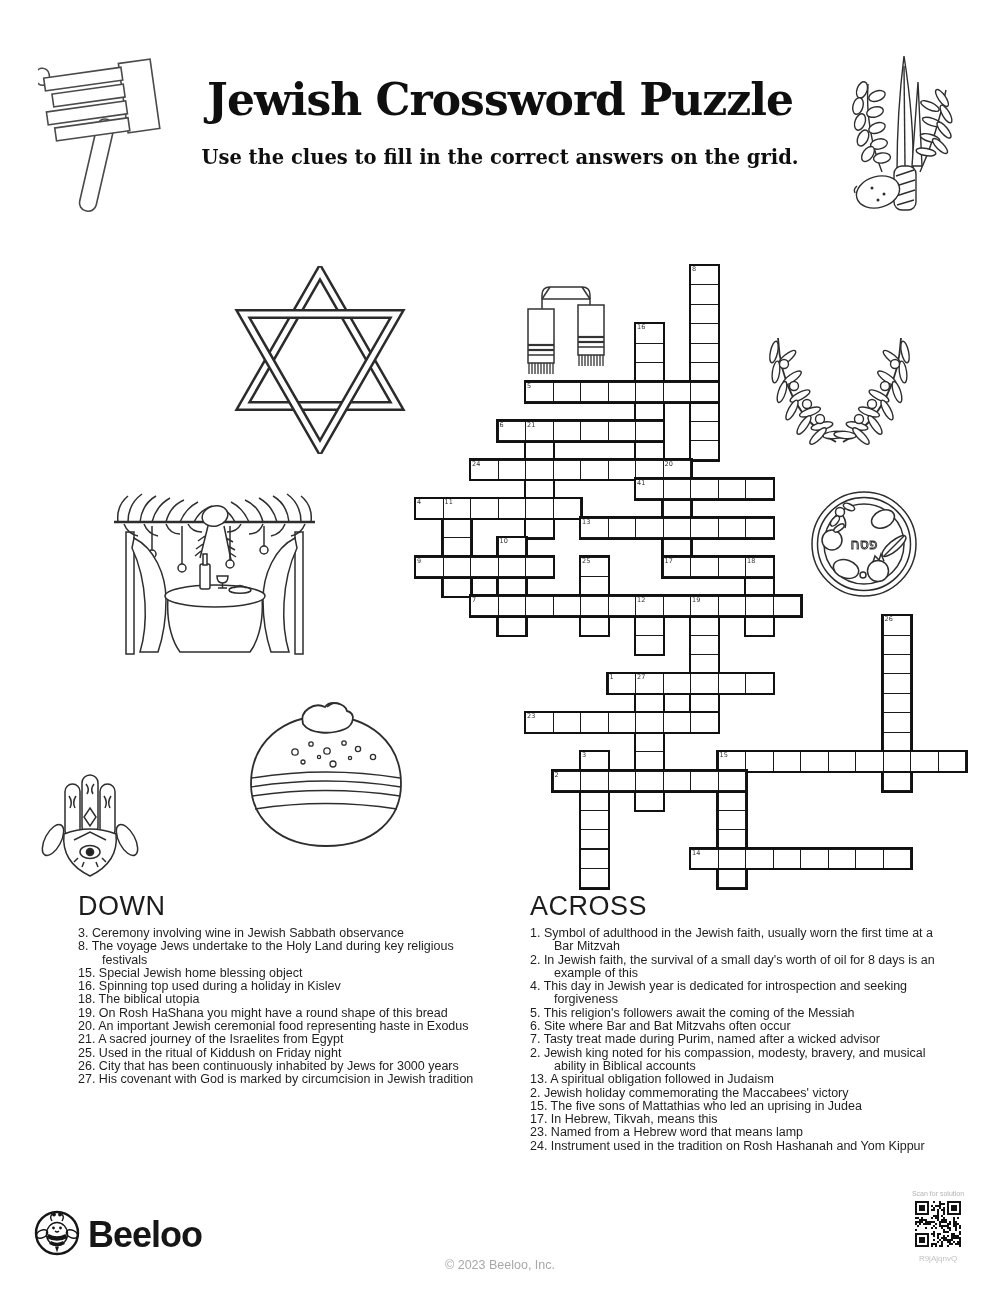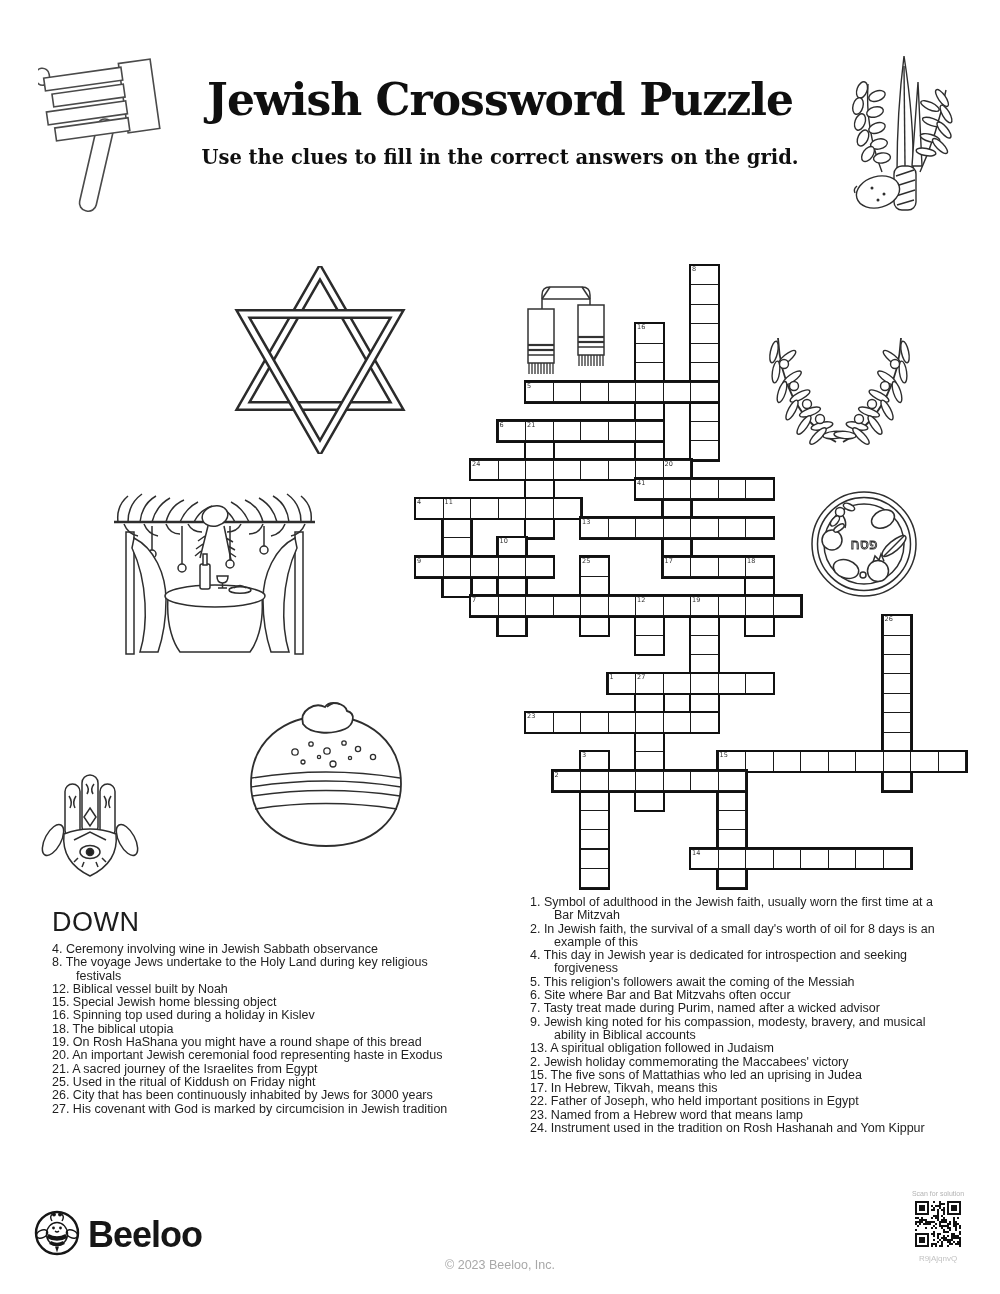--- a/index.html
+++ b/index.html
@@ -499,52 +499,51 @@
     <span class="cellnum" style="left: 167px; top: 253.85px;">13</span>
     <span class="cellnum" style="left: 2px; top: 292.75px;">9</span>
     <span class="cellnum" style="left: 249.5px; top: 292.75px;">17</span>
     <span class="cellnum" style="left: 57px; top: 331.65px;">7</span>
     <span class="cellnum" style="left: 194.5px; top: 409.45px;">1</span>
     <span class="cellnum" style="left: 112px; top: 448.35px;">23</span>
     <span class="cellnum" style="left: 139.5px; top: 506.7px;">2</span>
     <span class="cellnum" style="left: 277px; top: 584.5px;">14</span>
   </div>
 
-<div class="abs" style="left:52px;top:891px;margin-top:16px;">
+<div class="abs" style="left:78px;top:891px;">
   <div class="clue-head">DOWN</div>
   <div class="clue-list" style="margin-top:5px;">
-      <div class="clue">4. Ceremony involving wine in Jewish Sabbath observance</div>
+      <div class="clue">3. Ceremony involving wine in Jewish Sabbath observance</div>
       <div class="clue">8. The voyage Jews undertake to the Holy Land during key religious festivals</div>
-      <div class="clue">12. Biblical vessel built by Noah</div>
       <div class="clue">15. Special Jewish home blessing object</div>
       <div class="clue">16. Spinning top used during a holiday in Kislev</div>
       <div class="clue">18. The biblical utopia</div>
       <div class="clue">19. On Rosh HaShana you might have a round shape of this bread</div>
       <div class="clue">20. An important Jewish ceremonial food representing haste in Exodus</div>
       <div class="clue">21. A sacred journey of the Israelites from Egypt</div>
       <div class="clue">25. Used in the ritual of Kiddush on Friday night</div>
       <div class="clue">26. City that has been continuously inhabited by Jews for 3000 years</div>
       <div class="clue">27. His covenant with God is marked by circumcision in Jewish tradition</div>
     </div>
 </div>
 
 <div class="abs" style="left:530px;top:891px;">
+  <div class="clue-head">ACROSS</div>
   <div class="clue-list" style="margin-top:5px;">
       <div class="clue">1. Symbol of adulthood in the Jewish faith, usually worn the first time at a Bar Mitzvah</div>
       <div class="clue">2. In Jewish faith, the survival of a small day's worth of oil for 8 days is an example of this</div>
       <div class="clue">4. This day in Jewish year is dedicated for introspection and seeking forgiveness</div>
       <div class="clue">5. This religion's followers await the coming of the Messiah</div>
       <div class="clue">6. Site where Bar and Bat Mitzvahs often occur</div>
       <div class="clue">7. Tasty treat made during Purim, named after a wicked advisor</div>
-      <div class="clue">9. Jewish king noted for his compassion, modesty, bravery, and musical ability in Biblical accounts</div>
+      <div class="clue">2. Jewish king noted for his compassion, modesty, bravery, and musical ability in Biblical accounts</div>
       <div class="clue">13. A spiritual obligation followed in Judaism</div>
       <div class="clue">2. Jewish holiday commemorating the Maccabees' victory</div>
       <div class="clue">15. The five sons of Mattathias who led an uprising in Judea</div>
       <div class="clue">17. In Hebrew, Tikvah, means this</div>
-      <div class="clue">22. Father of Joseph, who held important positions in Egypt</div>
       <div class="clue">23. Named from a Hebrew word that means lamp</div>
       <div class="clue">24. Instrument used in the tradition on Rosh Hashanah and Yom Kippur</div>
     </div>
 </div>
 
 <svg class="abs" style="left:34px;top:1210px;" width="46" height="46" viewBox="0 0 46 46">
   <circle cx="23" cy="23" r="21" fill="#fff" stroke="#161616" stroke-width="2.4"></circle>
   <g stroke="#161616" fill="none" stroke-width="1.4">
     <path d="M18,11 C15,6 18,3 21,5"></path>
     <path d="M28,11 C31,6 28,3 25,5"></path>

